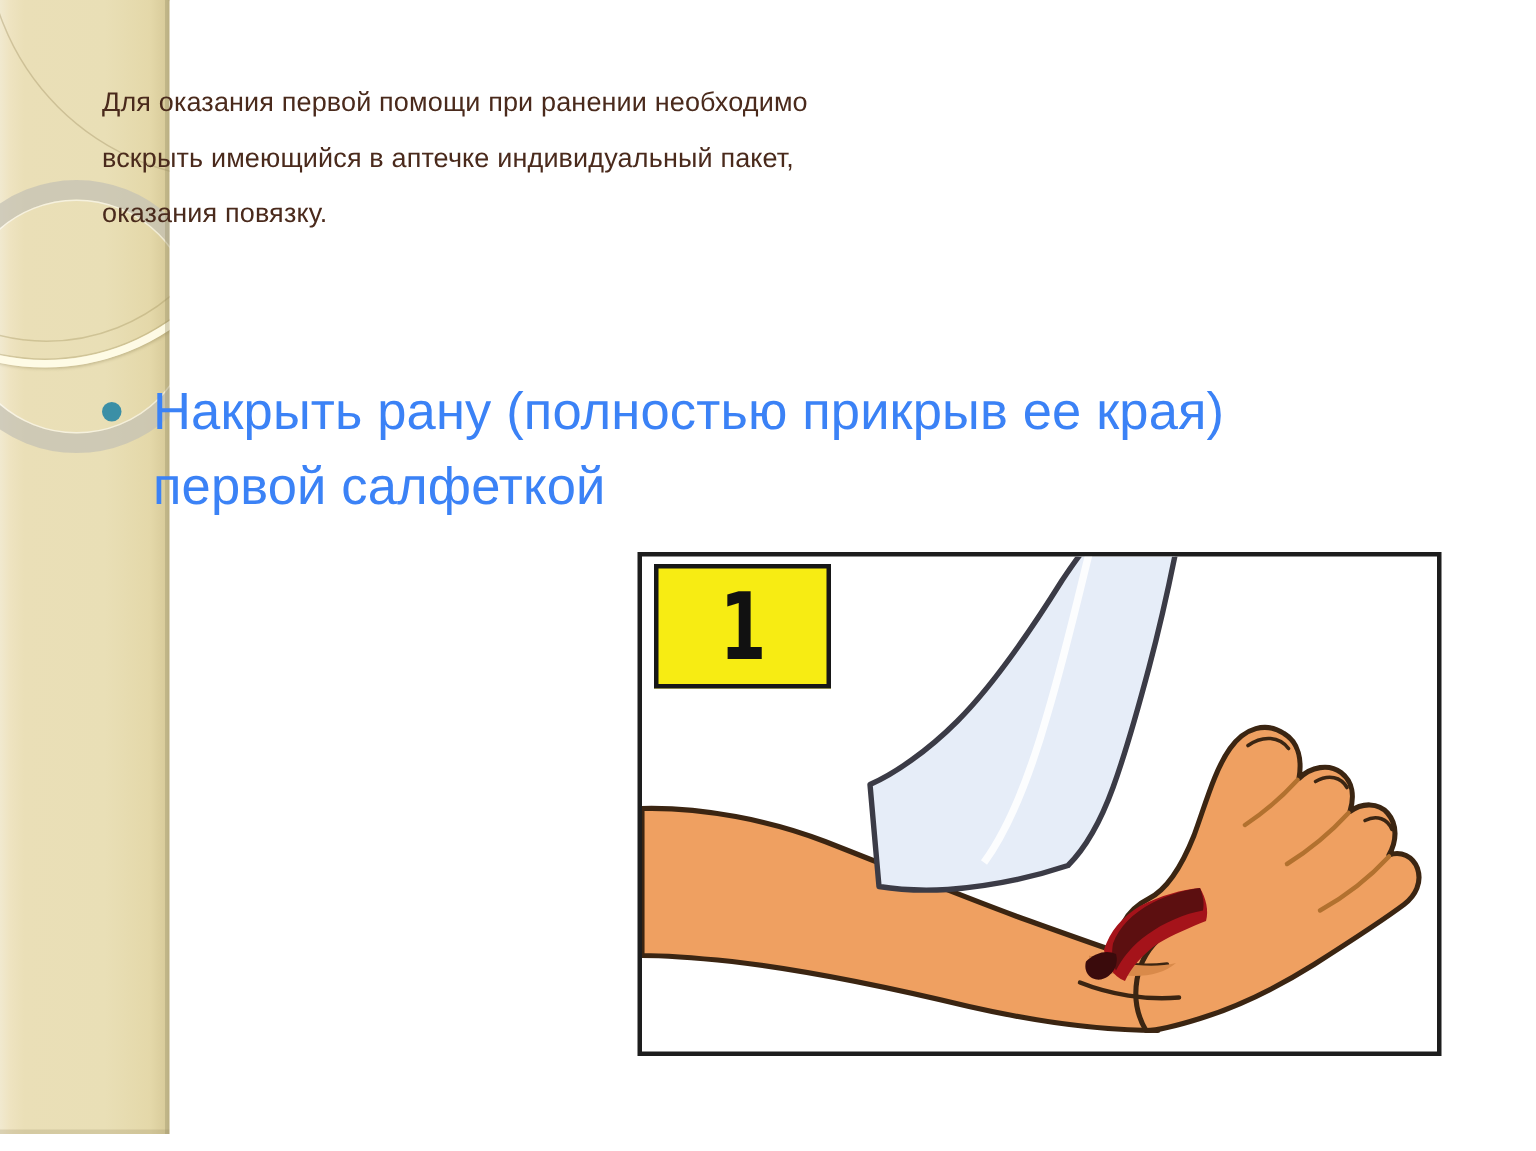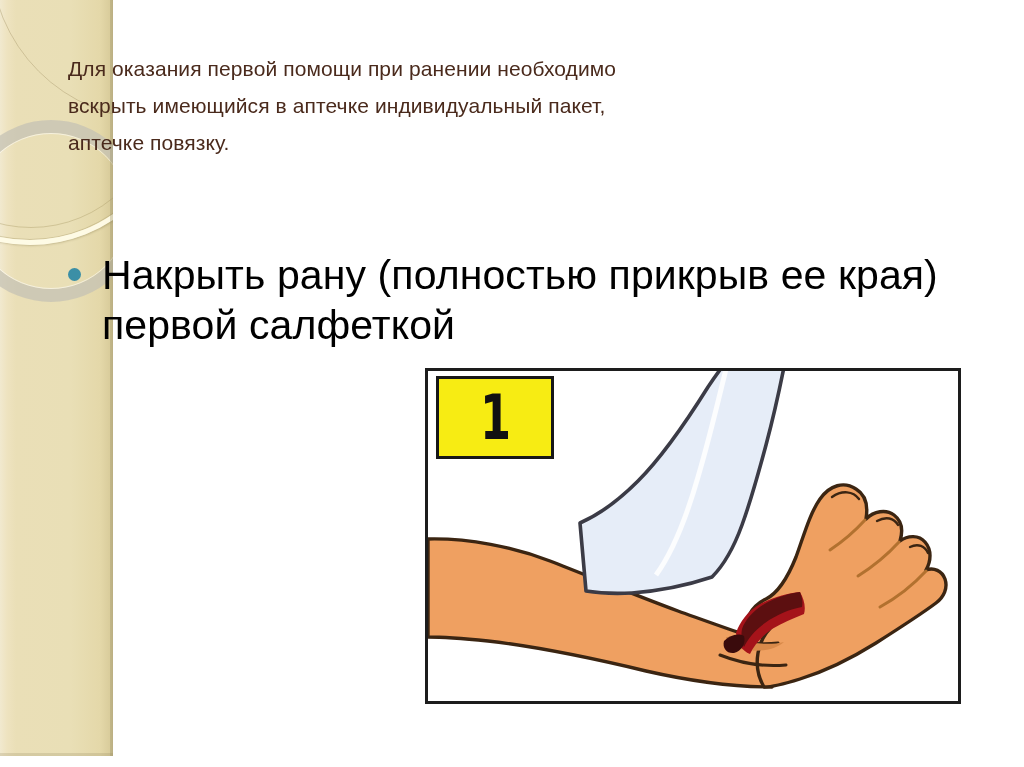--- a/index.html
+++ b/index.html
@@ -98,21 +98,21 @@
     border: 1px solid rgba(170,155,110,.45);
   }
 
   
   #title-block {
     position: absolute;
     left: 68px;
     top: 50px;
     width: 860px;
     color: #4a2a1c;
-    font-size: 21px;
+    font-size: 18px;
     line-height: 37px;
     letter-spacing: .1px;
   }
   #title-block .tline { display: block; white-space: nowrap; }
 
   #bullet-block {
     position: absolute;
     left: 68px;
     top: 250px;
     width: 900px;
@@ -122,22 +122,22 @@
   #bullet-dot {
     flex: 0 0 auto;
     width: 13px;
     height: 13px;
     border-radius: 50%;
     background: #3b8fa6;
     margin-top: 18px;
     margin-right: 21px;
   }
   #bullet-text {
-    color: #000000;
-    font-size: 41px;
+    color: #3b82f6;
+    font-size: 35px;
     line-height: 50px;
     letter-spacing: .1px;
   }
   #bullet-text .bline { display: block; white-space: nowrap; }
 
   
   #illustration {
     position: absolute;
     left: 425px;
     top: 368px;
@@ -184,21 +184,21 @@
     <div class="ring ring-cream-2"></div>
     <div class="ring ring-grey"></div>
     <div class="ring ring-grey-inner"></div>
     <div class="band-edge"></div>
     <div class="band-bottom"></div>
   </div>
 
   <div id="title-block">
     <span class="tline">Для оказания первой помощи при ранении необходимо</span>
     <span class="tline">вскрыть имеющийся в аптечке индивидуальный пакет,</span>
-    <span class="tline">аптечке повязку.</span>
+    <span class="tline">оказания повязку.</span>
   </div>
 
   <div id="bullet-block">
     <span id="bullet-dot"></span>
     <span id="bullet-text">
       <span class="bline">Накрыть рану (полностью прикрыв ее края)</span>
       <span class="bline">первой салфеткой</span>
     </span>
   </div>
 

